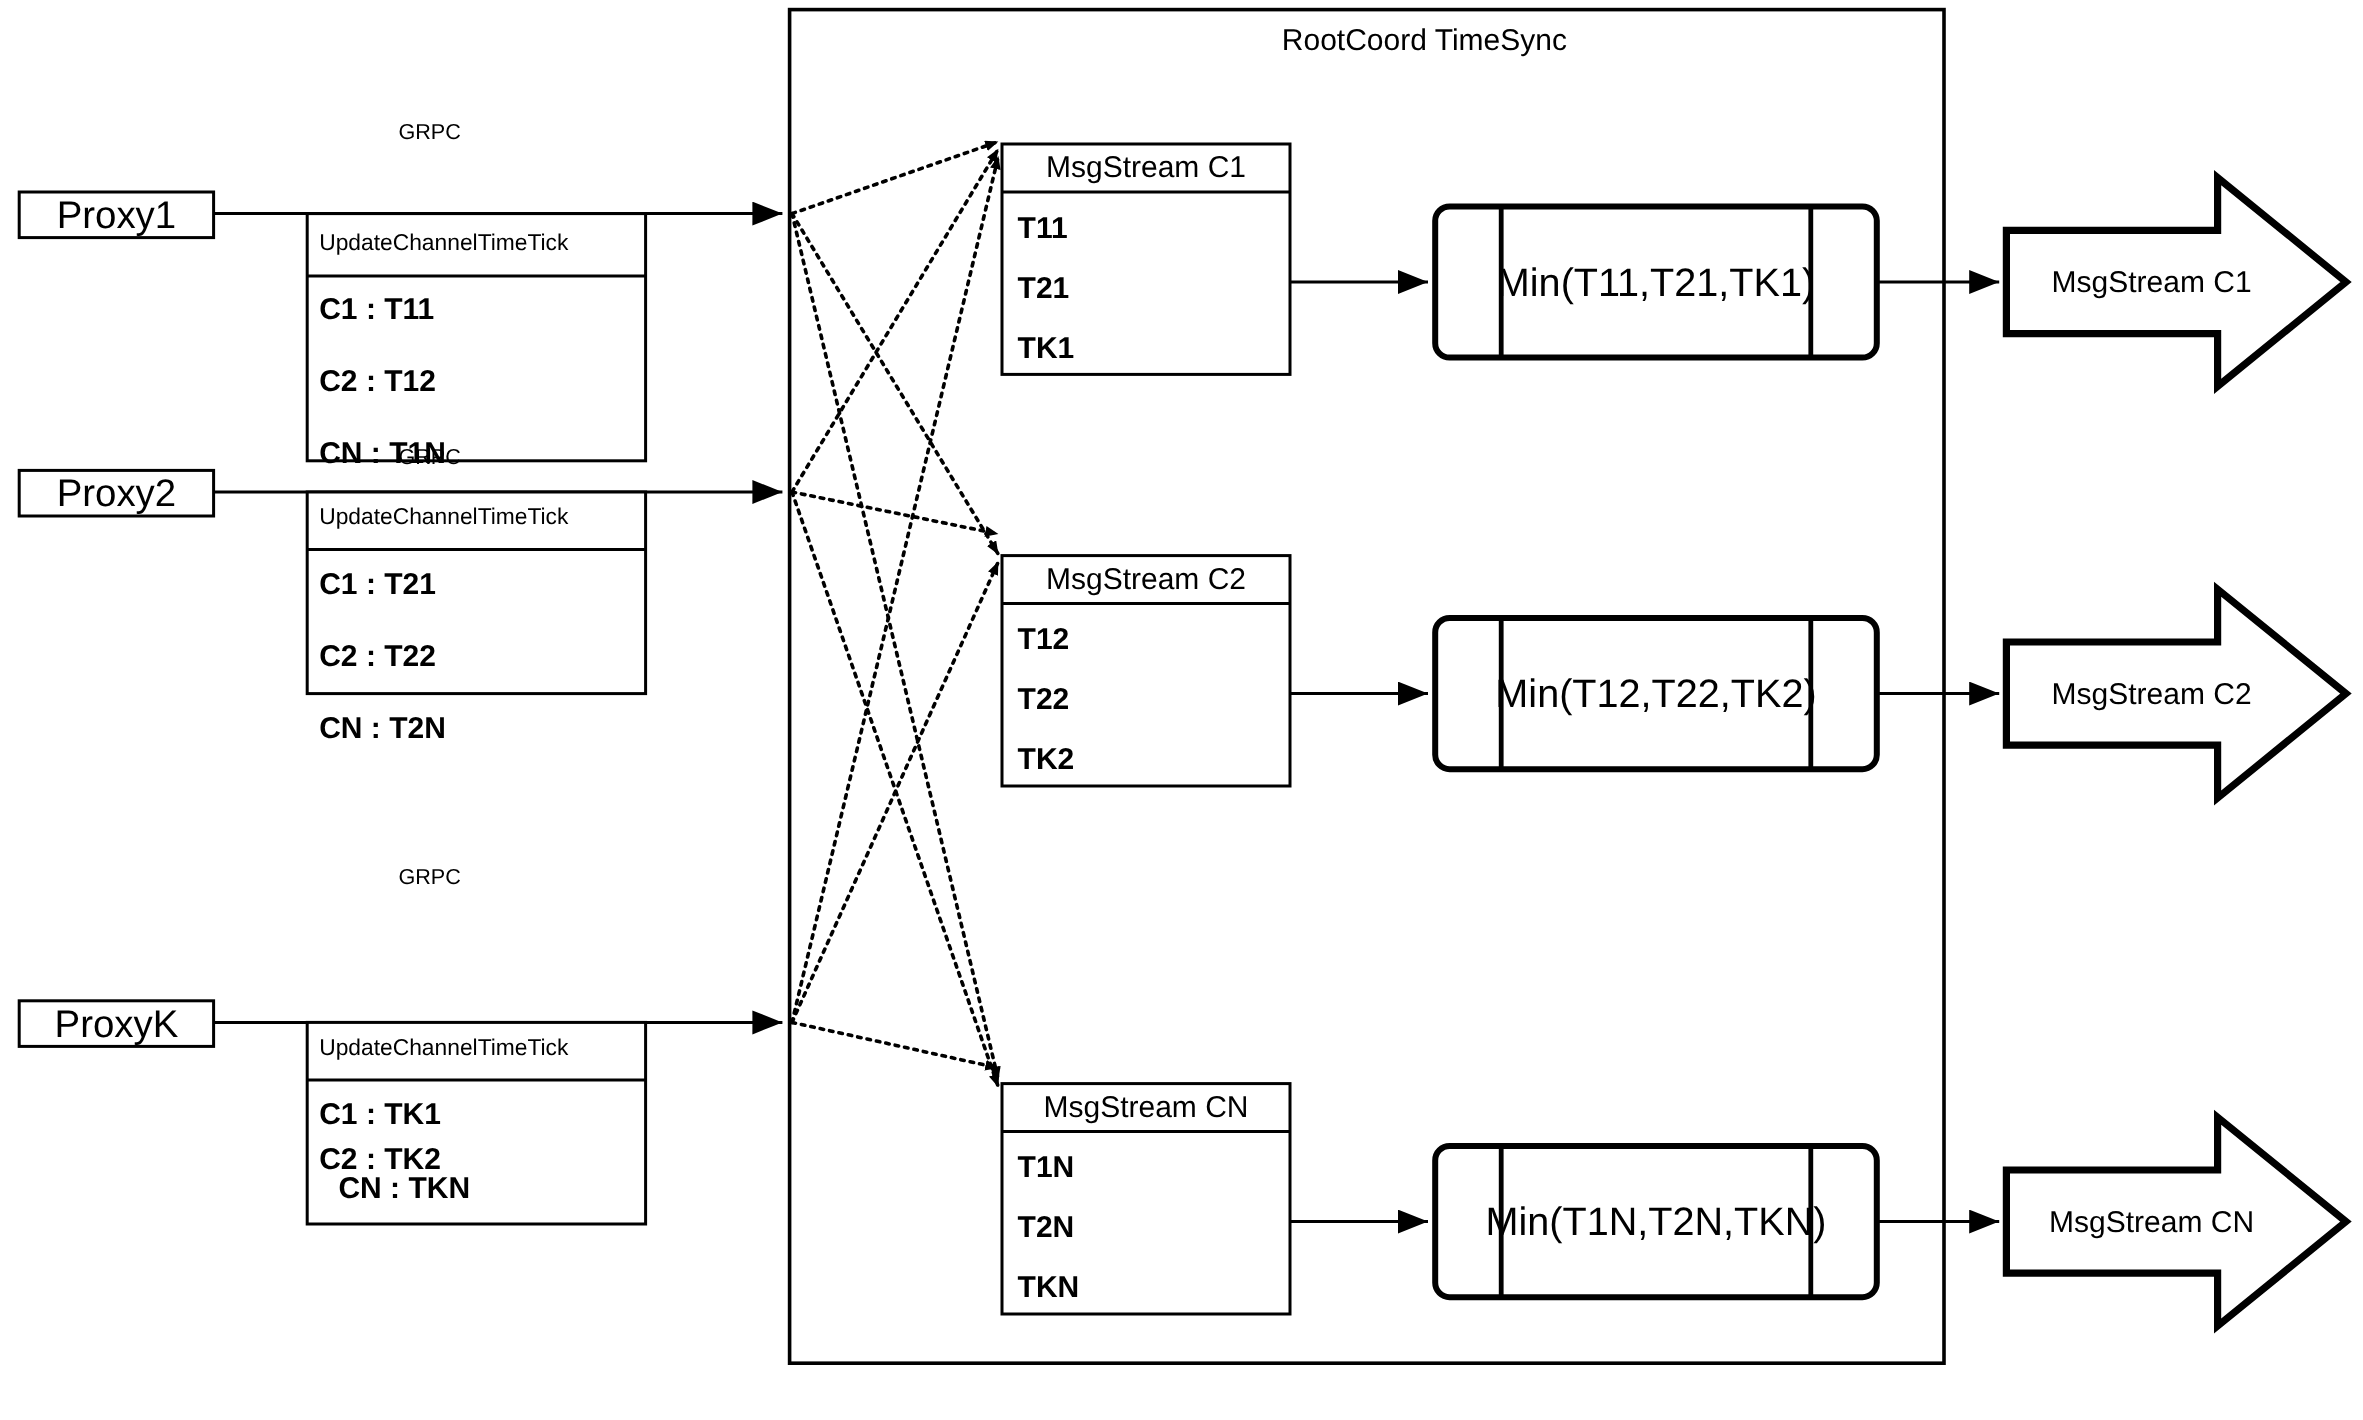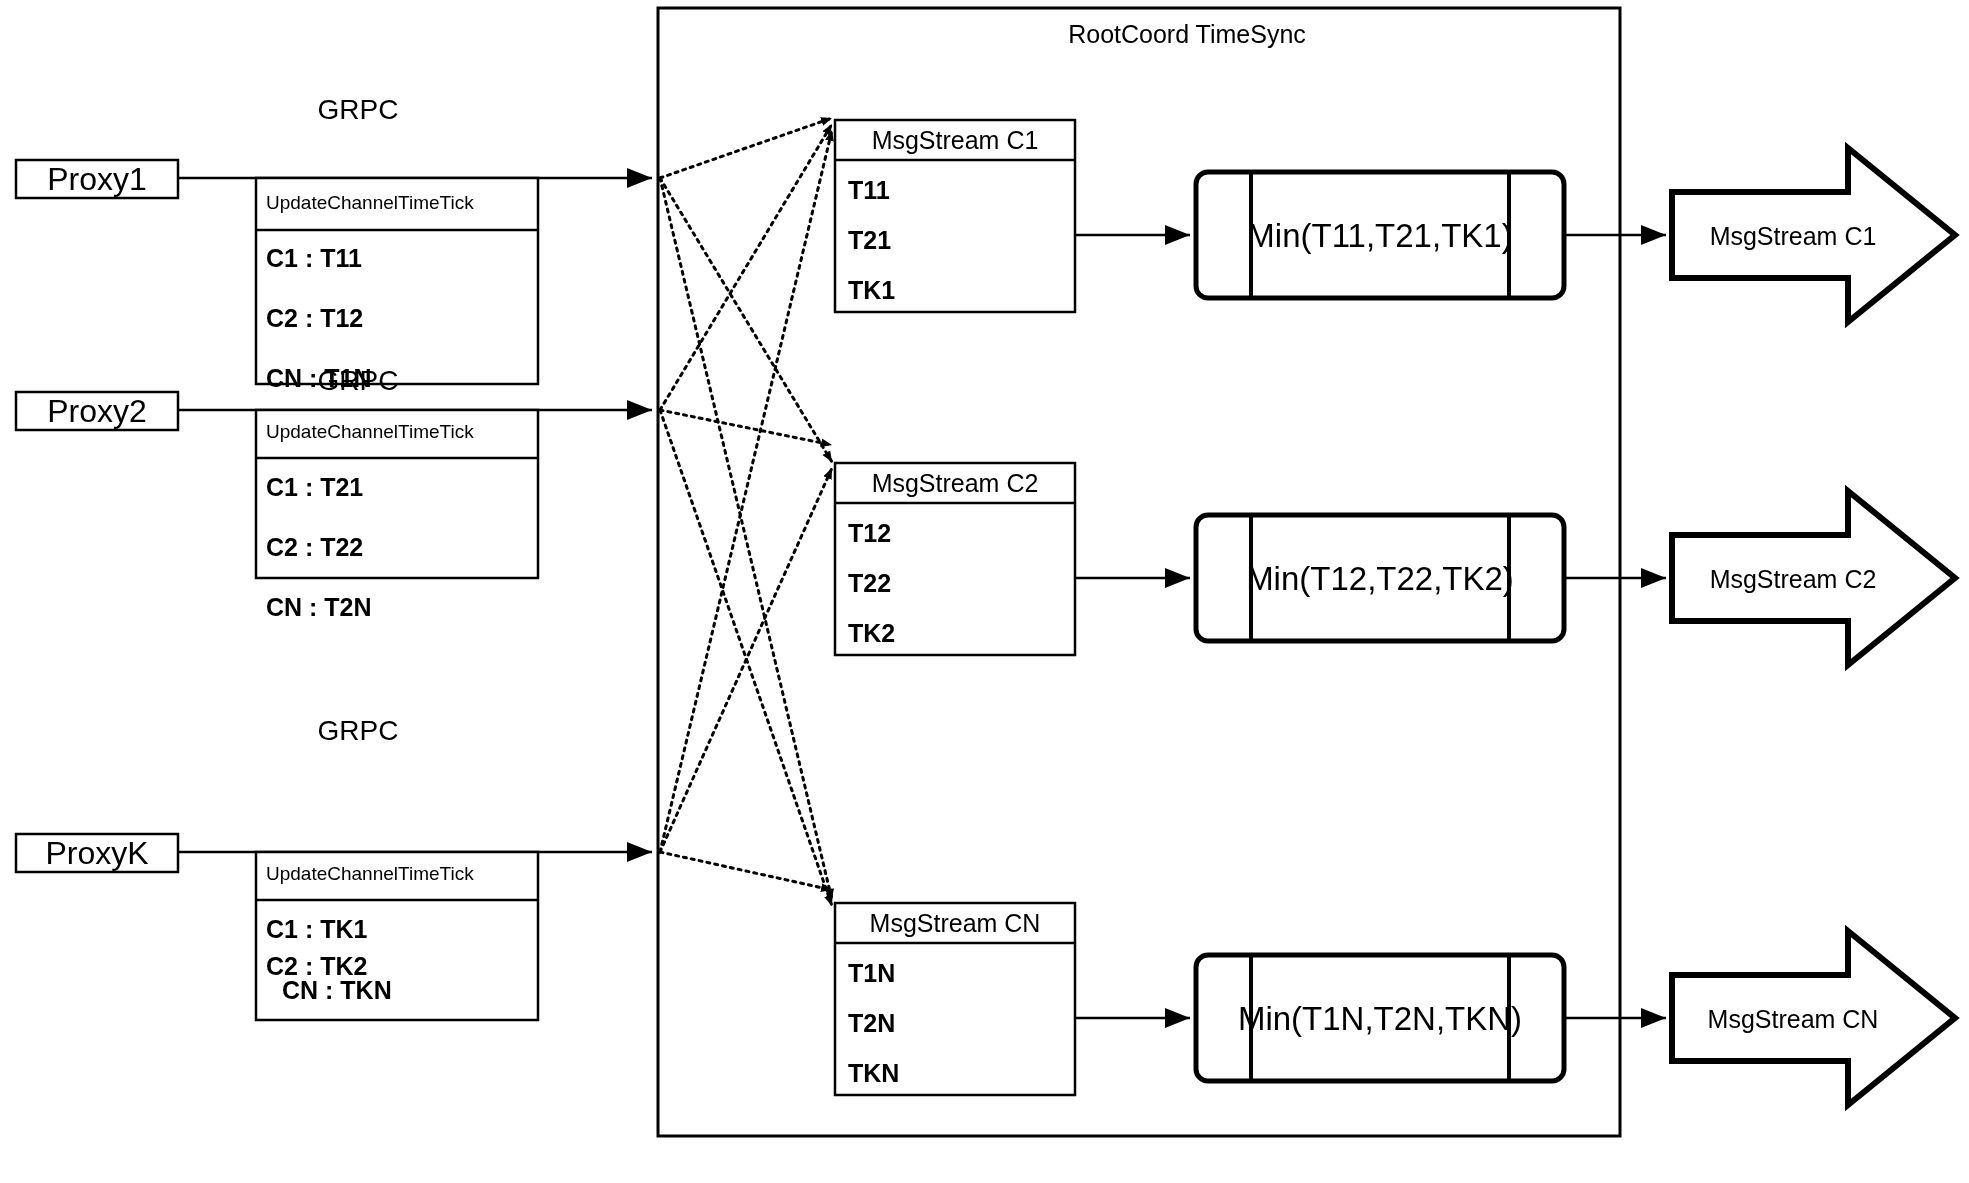--- a/index.html
+++ b/index.html
@@ -25,21 +25,21 @@
   .lbl {
     position: absolute;
     color: #000000;
     white-space: nowrap;
     line-height: 1;
   }
   .lbl-c {
     transform: translate(-50%, -50%);
   }
   .t-title   { font-size: 25px; }
-  .t-grpc    { font-size: 28px; }
+  .t-grpc    { font-size: 18px; }
   .t-proxy   { font-size: 32px; }
   .t-hdr     { font-size: 19px; }
   .t-row     { font-size: 25px; font-weight: bold; }
   .t-ms      { font-size: 25px; }
   .t-min     { font-size: 33px; text-align: center; }
   .t-arrow   { font-size: 25px; }
 </style>
 </head>
 <body>
 

